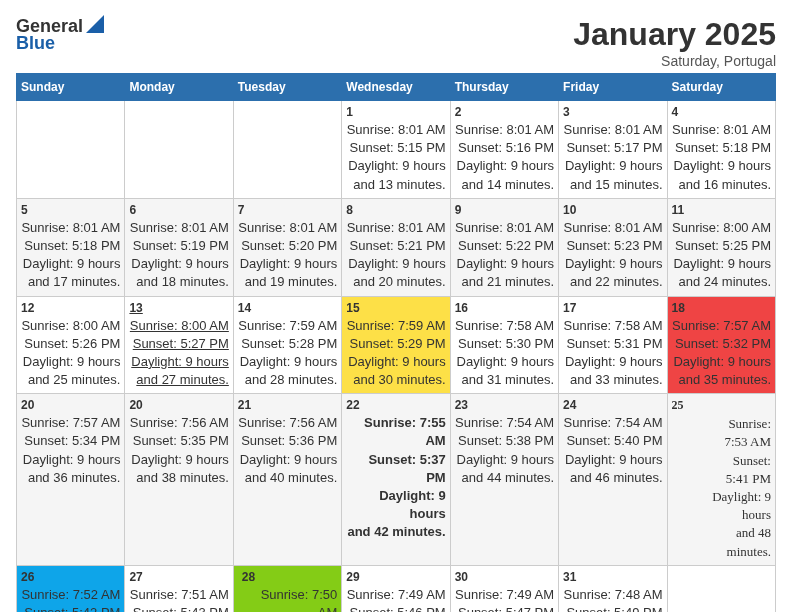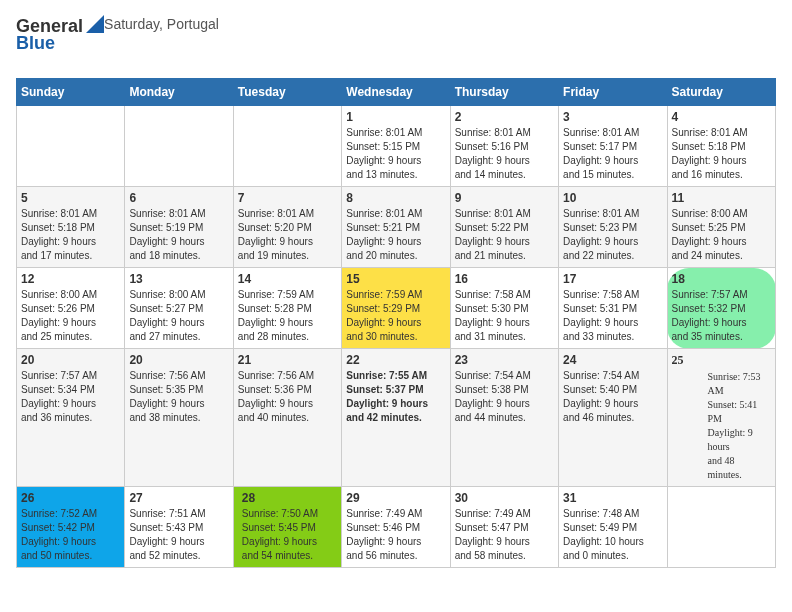--- a/index.html
+++ b/index.html
@@ -5,22 +5,23 @@
     * { box-sizing: border-box; margin: 0; padding: 0; }
     body {
       font-family: Arial, sans-serif;
       background: #fff;
       width: 792px;
       min-height: 612px;
       padding: 16px;
     }
     .header {
       display: flex;
+      justify-content: space-between;
       align-items: flex-start;
-      margin-bottom: 24px;
+      margin-bottom: 4px;
     }
     .logo {
       display: flex;
       align-items: center;
       gap: 2px;
     }
     .logo-text-general {
       font-size: 18px;
       font-weight: bold;
       color: #333;
@@ -64,23 +65,24 @@
       font-size: 9.5px;
       color: #333;
       min-height: 80px;
     }
     .day-number {
       font-size: 12px;
       font-weight: bold;
       margin-bottom: 2px;
     }
     .day-info {
-      font-size: 10px;
+      font-size: 13px;
       line-height: 1.4;
       color: #333;
+      text-align: right;
     }
     .empty-cell {
       background: #f9f9f9;
     }
     tr:nth-child(even) td {
       background-color: #f5f5f5;
     }
     tr:nth-child(odd) td {
       background-color: #ffffff;
     }
@@ -99,20 +101,21 @@
         <div style="display:inline-block;margin-left:3px;margin-top:-2px;">
           <svg width="18" height="18" viewBox="0 0 18 18">
             <polygon points="0,18 18,18 18,0" fill="#1a5fa8"></polygon>
           </svg>
         </div>
       </div>
       <span class="logo-text-blue" style="margin-top:-4px;">Blue</span>
     </div>
   </div>
   <div class="title-area">
+    <div class="month-title">January 2025</div>
     <div class="location-title">Saturday, Portugal</div>
   </div>
 </div>
 
 <table class="calendar">
   <thead>
     <tr>
     <th>Sunday</th>
         <th>Monday</th>
         <th>Tuesday</th>
@@ -208,21 +211,21 @@
         </td>
       </tr>
       <tr>
         <td style="background-color: rgb(255, 255, 255);">
           <div class="day-number">12</div>
           <div class="day-info" style="white-space: pre-line;">Sunrise: 8:00 AM
 Sunset: 5:26 PM
 Daylight: 9 hours
 and 25 minutes.</div>
         </td>
-        <td style="background-color: rgb(255, 255, 255);">
+        <td style="background-color: rgb(255, 255, 255); text-decoration: underline;">
           <div class="day-number">13</div>
           <div class="day-info" style="white-space: pre-line;">Sunrise: 8:00 AM
 Sunset: 5:27 PM
 Daylight: 9 hours
 and 27 minutes.</div>
         </td>
         <td style="background-color: rgb(255, 255, 255);">
           <div class="day-number">14</div>
           <div class="day-info" style="white-space: pre-line;">Sunrise: 7:59 AM
 Sunset: 5:28 PM
@@ -243,21 +246,21 @@
 Daylight: 9 hours
 and 31 minutes.</div>
         </td>
         <td style="background-color: rgb(255, 255, 255);">
           <div class="day-number">17</div>
           <div class="day-info" style="white-space: pre-line;">Sunrise: 7:58 AM
 Sunset: 5:31 PM
 Daylight: 9 hours
 and 33 minutes.</div>
         </td>
-        <td style="background-color: #86efac; border-radius: 22px;">
+        <td style="background-color: #ef4444;">
           <div class="day-number">18</div>
           <div class="day-info" style="white-space: pre-line;">Sunrise: 7:57 AM
 Sunset: 5:32 PM
 Daylight: 9 hours
 and 35 minutes.</div>
         </td>
       </tr>
       <tr>
         <td style="background-color: rgb(245, 245, 245);">
           <div class="day-number">20</div>

